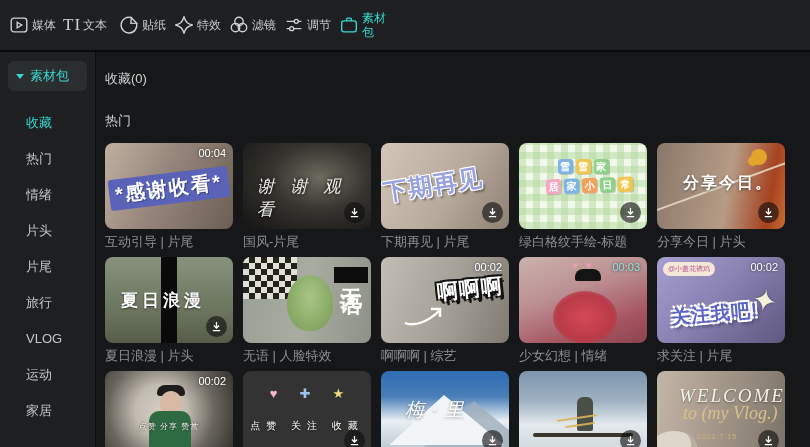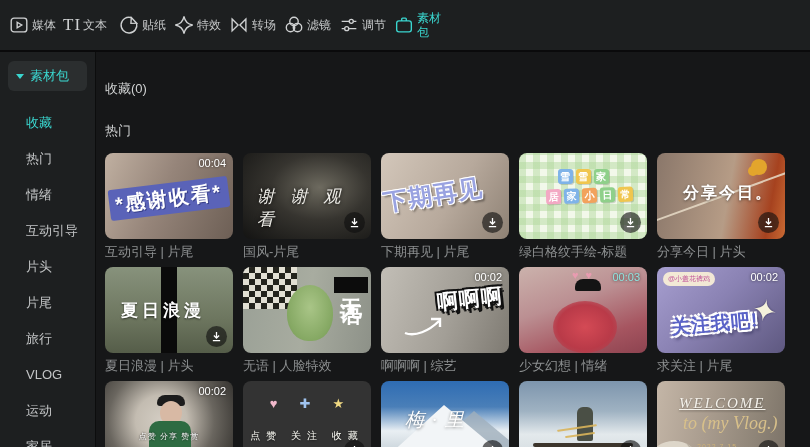--- a/index.html
+++ b/index.html
@@ -25,21 +25,21 @@
   .sb-caret{width:0;height:0;border-left:4px solid transparent;border-right:4px solid transparent;
     border-top:5px solid #3ad6cf;}
   .sb-header-label{color:#3ad6cf;font-size:13px;}
   .sb-list{margin-top:14px;}
   .sb-item{padding:0 0 0 26px;height:36px;line-height:36px;font-size:13px;color:#c3c5c6;cursor:pointer;}
   .sb-item.active{color:#3ad6cf;}
 
   
   .main{position:absolute;left:97px;top:52px;right:0;bottom:0;background:#161718;
     padding:12px 0 0 8px;box-sizing:border-box;}
-  .collection-header{color:#cfd1d1;font-size:13px;margin:16px 0 24px 0;}
+  .collection-header{color:#cfd1d1;font-size:13px;margin:6px 0 24px 0;}
   .section-header{color:#cfd1d1;font-size:13px;margin:0 0 13px 0;}
   .grid{display:grid;grid-template-columns:repeat(5,128px);column-gap:10px;row-gap:7px;}
   .cell{width:128px;cursor:pointer;}
   .thumb{position:relative;width:128px;height:86px;border-radius:8px;overflow:hidden;background:#333;}
   .lbl{margin-top:5px;font-size:13px;color:#8d9091;white-space:nowrap;overflow:hidden;
     display:flex;align-items:center;gap:4px;height:16px;}
   .dur{position:absolute;top:4px;right:7px;font-size:11px;color:#fff;z-index:5;
     text-shadow:0 0 3px rgba(0,0,0,.7);text-align:center;}
   .dur.teal{color:#8fe3de;}
   .dl{position:absolute;right:6px;bottom:6px;width:21px;height:21px;border-radius:50%;
@@ -127,21 +127,21 @@
   .ov13{position:absolute;left:24px;top:26px;color:#fff;font-family:"Liberation Serif",serif;
     font-style:italic;font-size:19px;letter-spacing:8px;z-index:3;text-shadow:0 1px 3px rgba(0,0,0,.45);}
   .c14{background:linear-gradient(180deg,#7d95ad 0%,#9fb2c2 35%,#e3e9ec 62%,#cdd6db 100%);}
   .fig14{position:absolute;left:58px;top:26px;width:16px;height:34px;border-radius:6px 6px 2px 2px;background:#4a4f45;}
   .gold14a,.gold14b{position:absolute;height:2px;background:#d9b45a;opacity:.9;border-radius:1px;}
   .gold14a{left:38px;top:46px;width:40px;transform:rotate(-8deg);}
   .gold14b{left:46px;top:53px;width:30px;transform:rotate(-8deg);}
   .plank14{position:absolute;left:14px;right:14px;top:62px;height:4px;background:#3c352c;border-radius:2px;}
   .c15{background:linear-gradient(100deg,#c4b6a7 0%,#a99c8e 40%,#8f8578 75%,#7b7267 100%);}
   .ov15a{position:absolute;left:22px;top:14px;color:#f4f1ea;font-family:"Liberation Serif",serif;
-    font-style:italic;font-size:15px;letter-spacing:2px;z-index:3;text-shadow:0 1px 2px rgba(0,0,0,.4);text-decoration:underline;}
+    font-style:italic;font-size:19px;letter-spacing:2px;z-index:3;text-shadow:0 1px 2px rgba(0,0,0,.4);}
   .ov15b{position:absolute;left:26px;top:32px;color:#d8c08a;font-family:"Liberation Serif",serif;
     font-style:italic;font-size:18px;z-index:3;}
   .ov15c{position:absolute;left:40px;top:62px;color:#cdb176;font-size:7px;letter-spacing:1px;z-index:3;}
   .shoe15{position:absolute;left:-6px;bottom:-8px;width:46px;height:34px;border-radius:50% 50% 40% 40%;
     background:#ddd6c9;box-shadow:inset -6px -4px 0 #b8b0a2;}
 </style>
 </head>
 <body>
 
 <div class="app">
@@ -175,28 +175,20 @@
       <span class="ticon">
         <svg width="22" height="22" viewBox="0 0 24 24">
             <path d="M12 2.5c.9 5.3 3.8 8.4 9.5 9.5-5.7 1.1-8.6 4.2-9.5 9.5-.9-5.3-3.8-8.4-9.5-9.5 5.7-1.1 8.6-4.2 9.5-9.5z"></path>
           </svg>
       </span>
       <span class="tlabel">特效</span>
     </div>
     <div class="tb-item">
       <span class="ticon">
         <svg width="22" height="22" viewBox="0 0 24 24">
-            <path d="M4.5 5.5L11 12l-6.5 6.5zM19.5 5.5L13 12l6.5 6.5z"></path>
-          </svg>
-      </span>
-      <span class="tlabel">转场</span>
-    </div>
-    <div class="tb-item">
-      <span class="ticon">
-        <svg width="22" height="22" viewBox="0 0 24 24">
             <circle cx="12" cy="8.2" r="4.6"></circle>
             <circle cx="8.2" cy="14.8" r="4.6"></circle>
             <circle cx="15.8" cy="14.8" r="4.6"></circle>
           </svg>
       </span>
       <span class="tlabel">滤镜</span>
     </div>
     <div class="tb-item">
       <span class="ticon">
         <svg width="22" height="22" viewBox="0 0 24 24">
@@ -220,21 +212,20 @@
 
   <div class="sidebar">
     <div class="sb-header">
       <span class="sb-caret"></span>
       <span class="sb-header-label">素材包</span>
     </div>
     <div class="sb-list">
       <div class="sb-item active">收藏</div>
       <div class="sb-item">热门</div>
       <div class="sb-item">情绪</div>
-      <div class="sb-item">互动引导</div>
       <div class="sb-item">片头</div>
       <div class="sb-item">片尾</div>
       <div class="sb-item">旅行</div>
       <div class="sb-item">VLOG</div>
       <div class="sb-item">运动</div>
       <div class="sb-item">家居</div>
     </div>
   </div>
 
   <div class="main">

